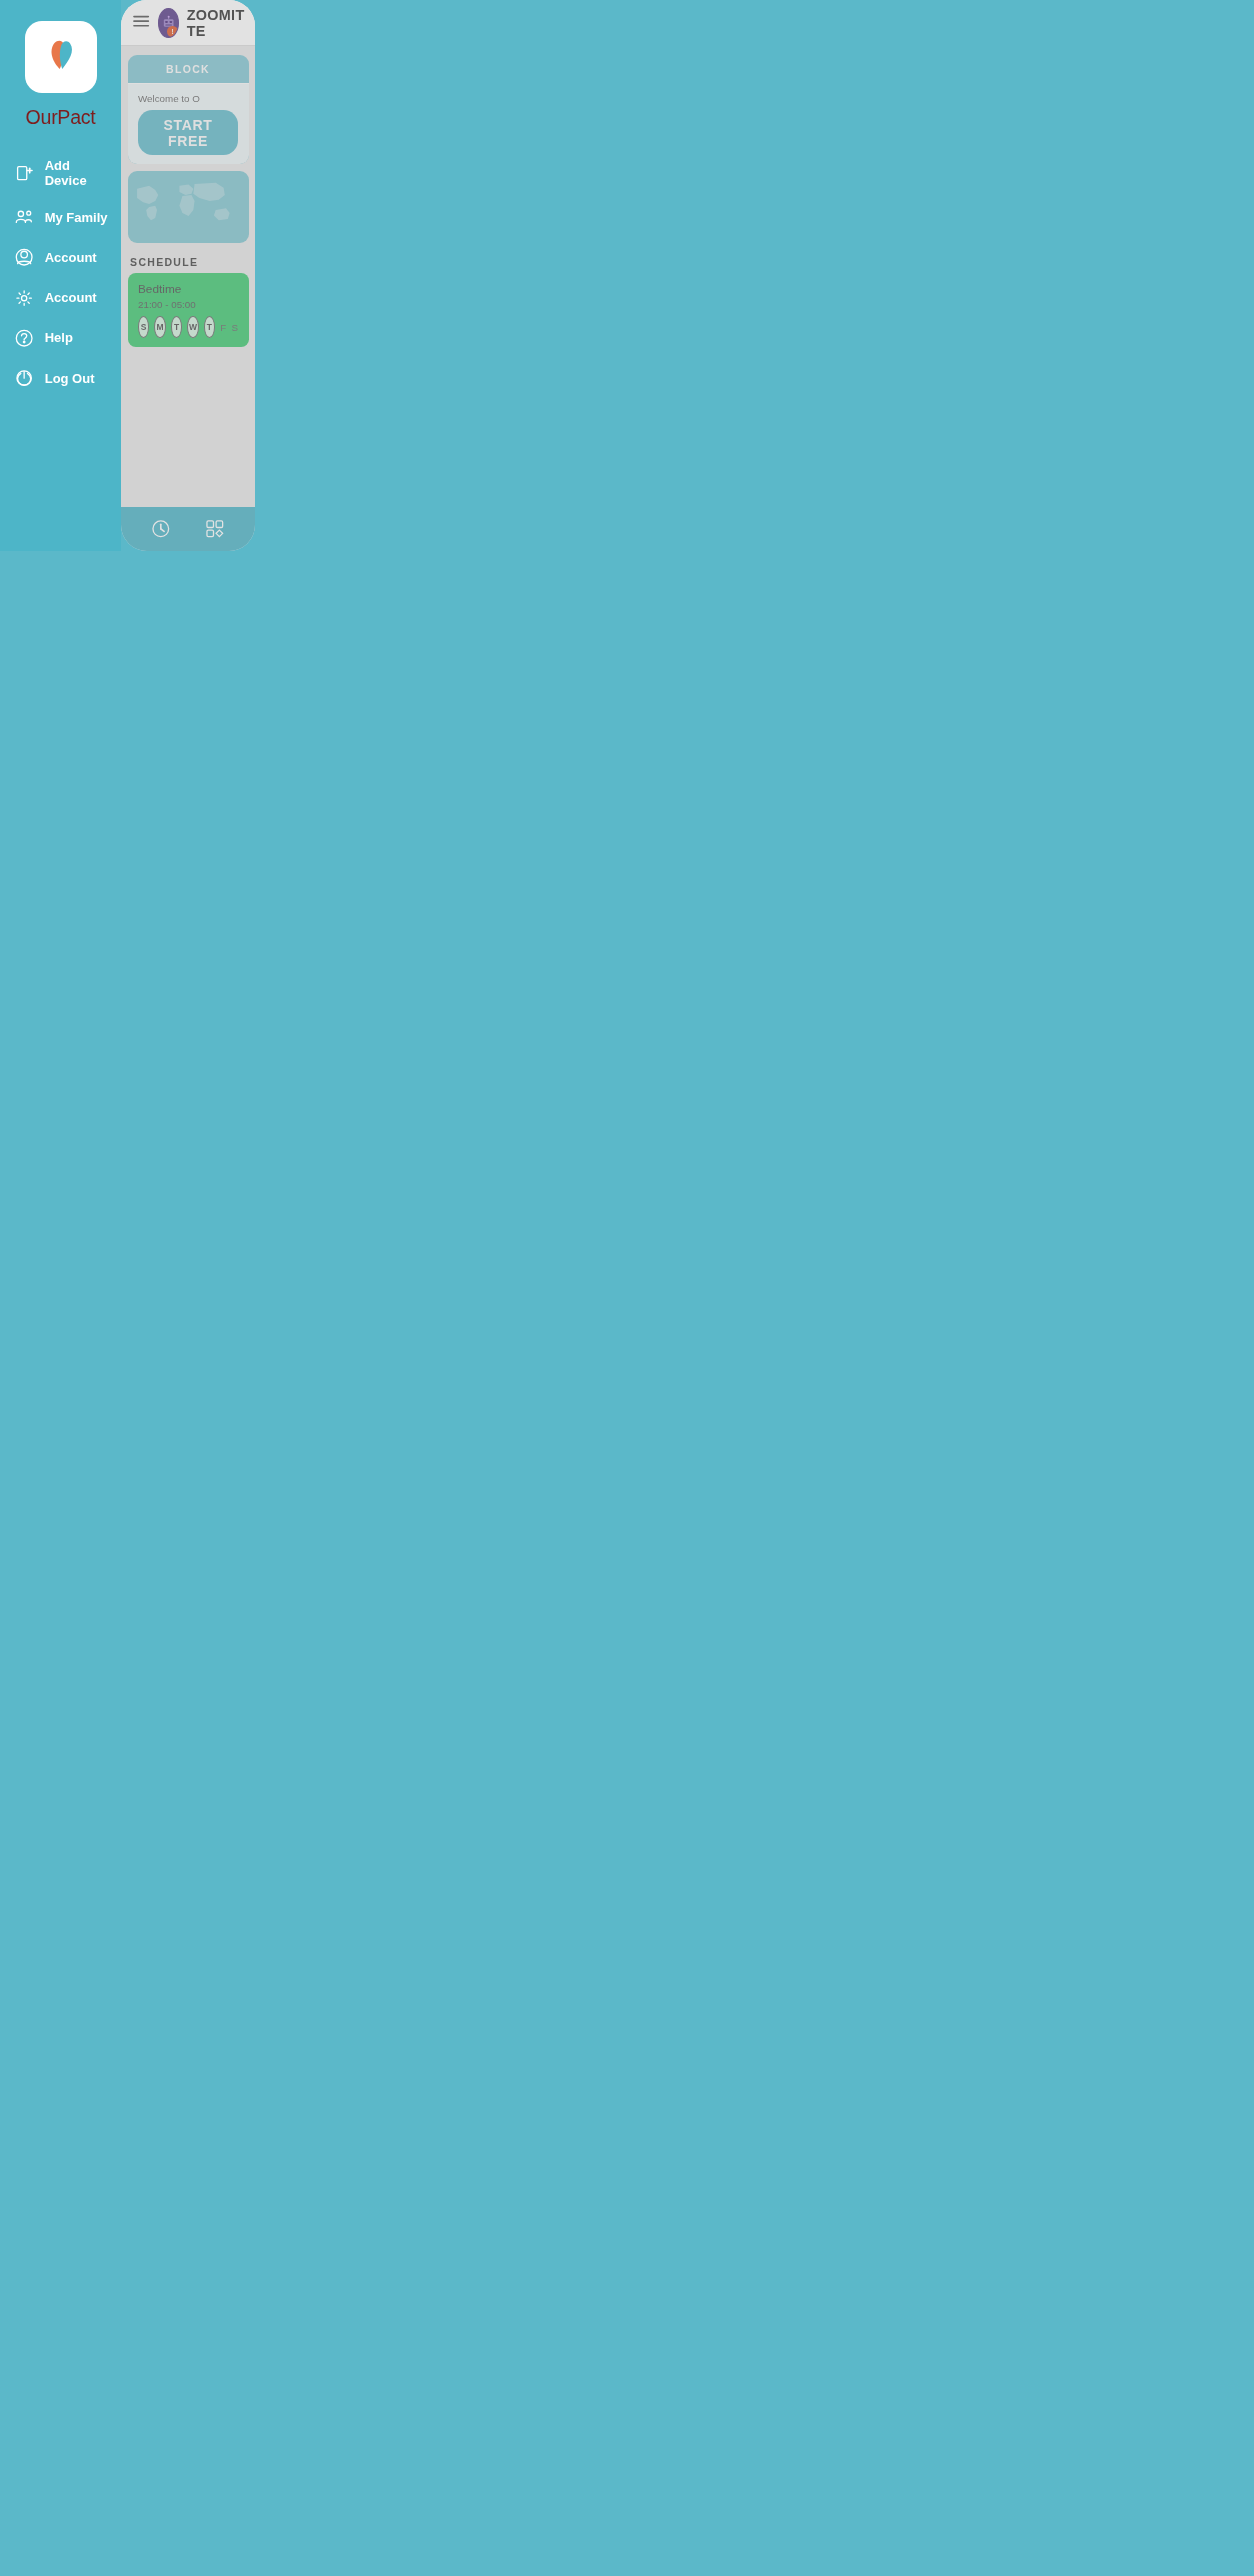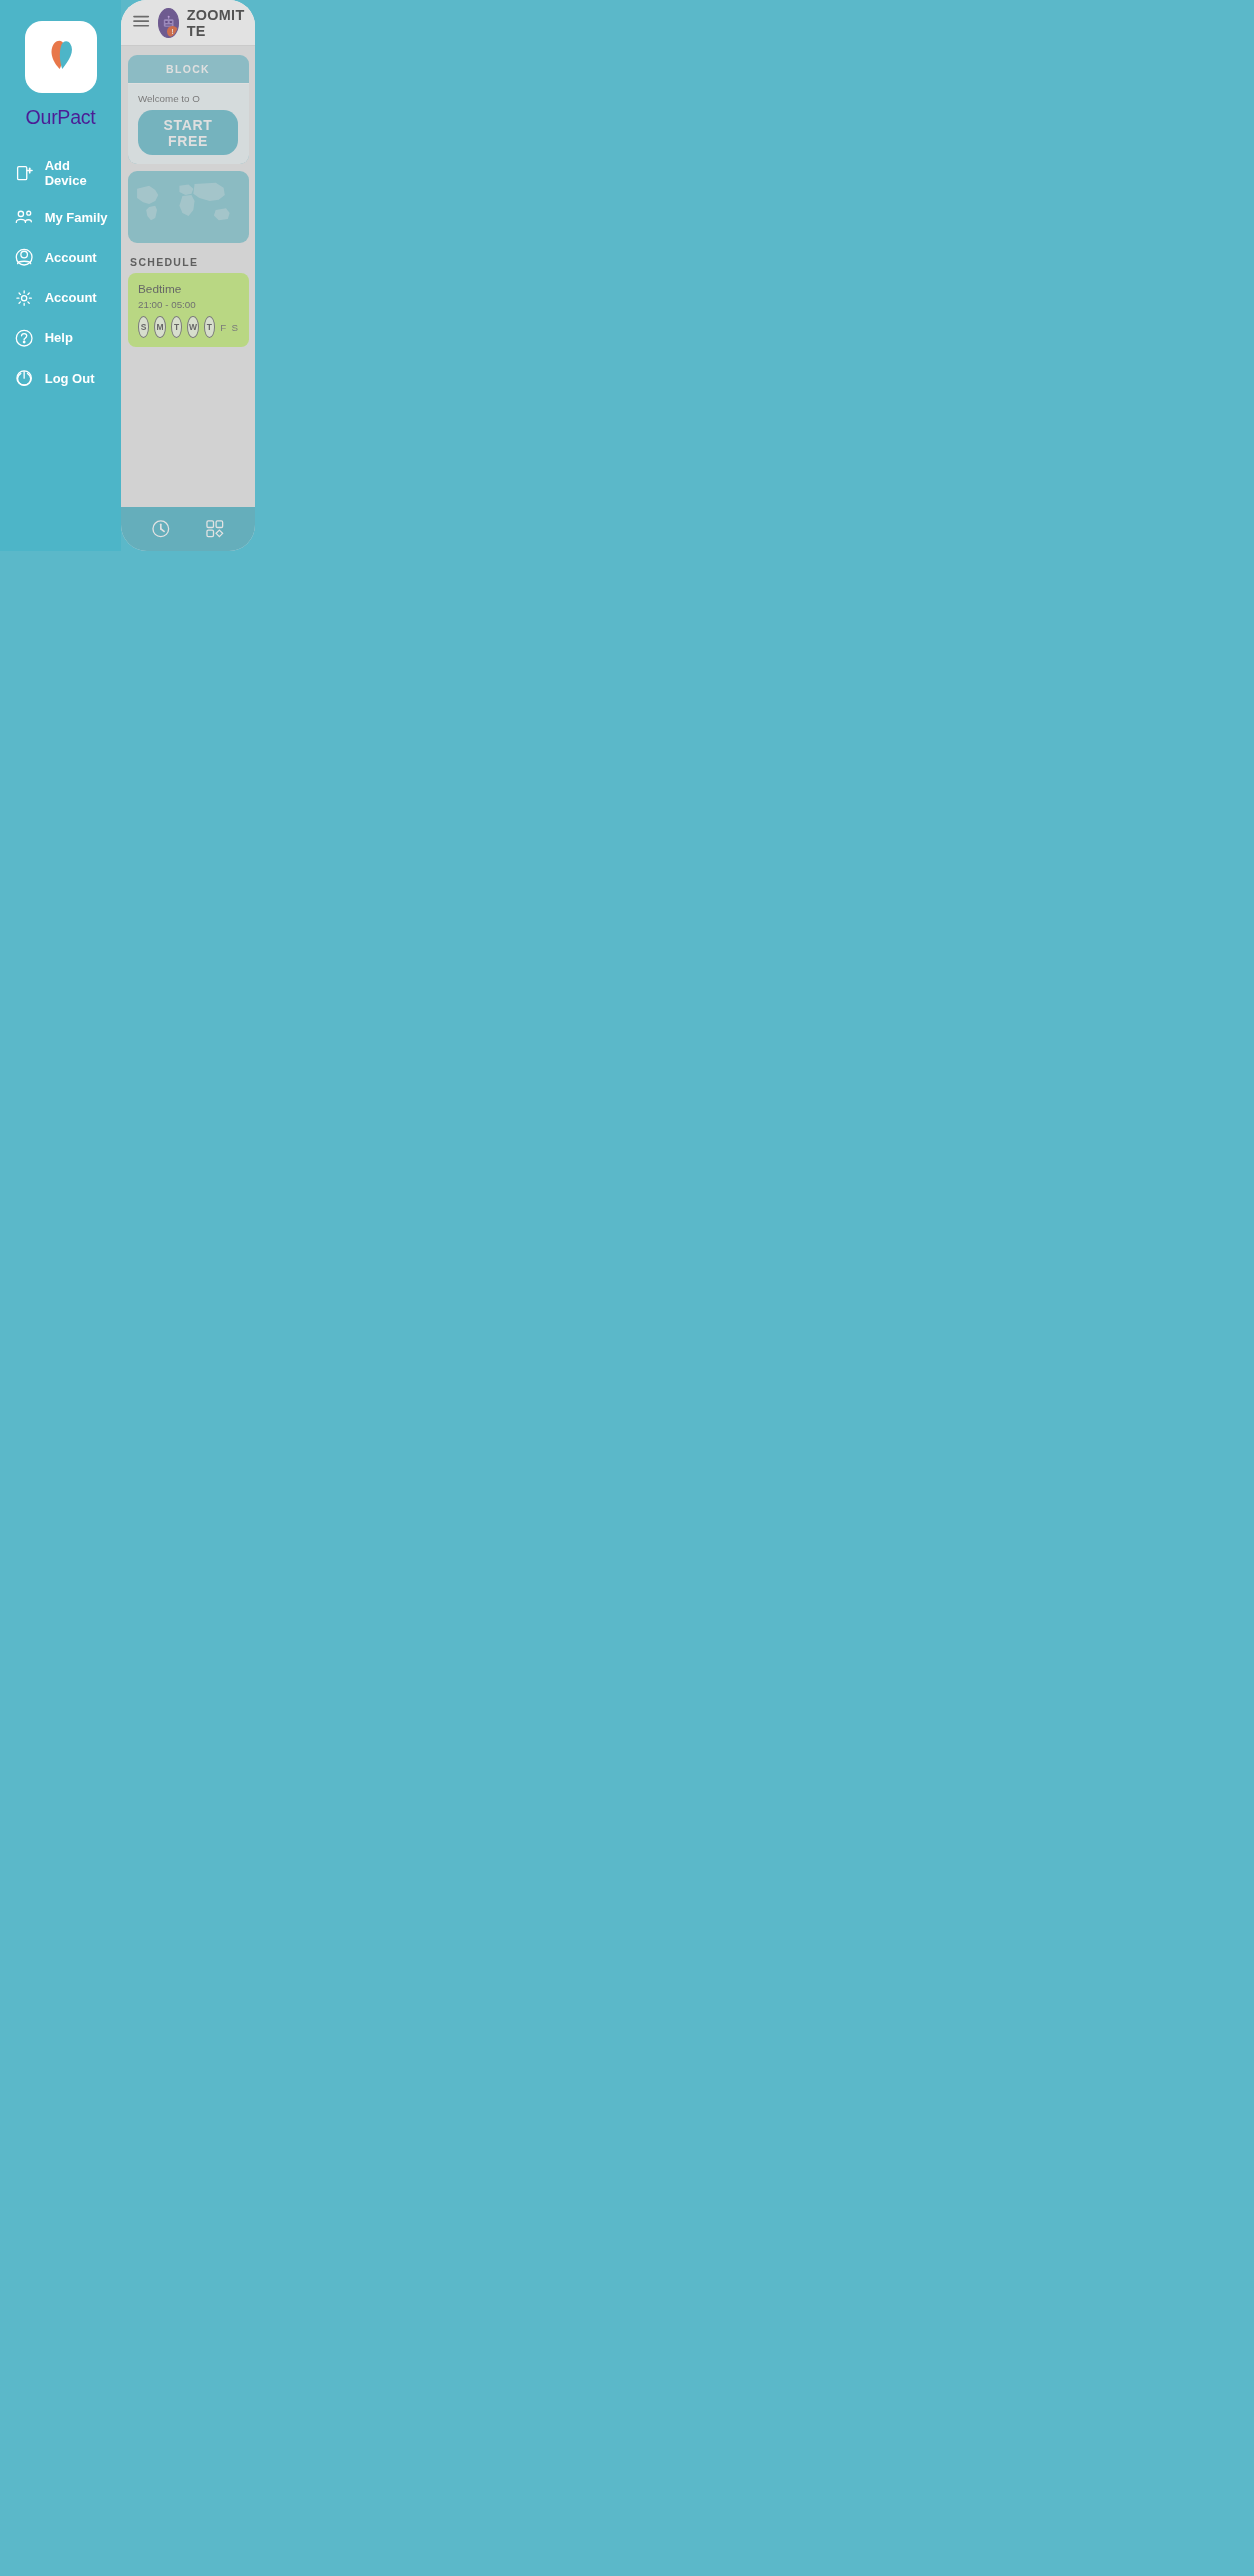--- a/index.html
+++ b/index.html
@@ -44,21 +44,21 @@
       justify-content: center;
       margin-bottom: 13px;
     }
 
     .logo-svg {
       width: 52px;
       height: 49px;
     }
 
     .app-name {
-      color: #4c1d95;
+      color: #7f1d1d;
       font-size: 19.6px;
       font-weight: 400;
       margin-bottom: 19.6px;
       letter-spacing: -0.3px;
     }
 
     .nav-list {
       width: 100%;
       list-style: none;
       padding: 0 8px;
@@ -248,21 +248,21 @@
 
     .schedule-label {
       font-size: 10.5px;
       font-weight: 800;
       color: #444;
       letter-spacing: 1.3px;
       padding: 6.5px 2.6px 5.2px 2.6px;
     }
 
     .schedule-card {
-      background: #bef264;
+      background: #22c55e;
       border-radius: 7.8px;
       padding: 9.1px 10.5px;
       opacity: 0.85;
     }
 
     .schedule-title {
       font-size: 11.8px;
       font-weight: 500;
       color: #333;
       margin-bottom: 2.6px;

